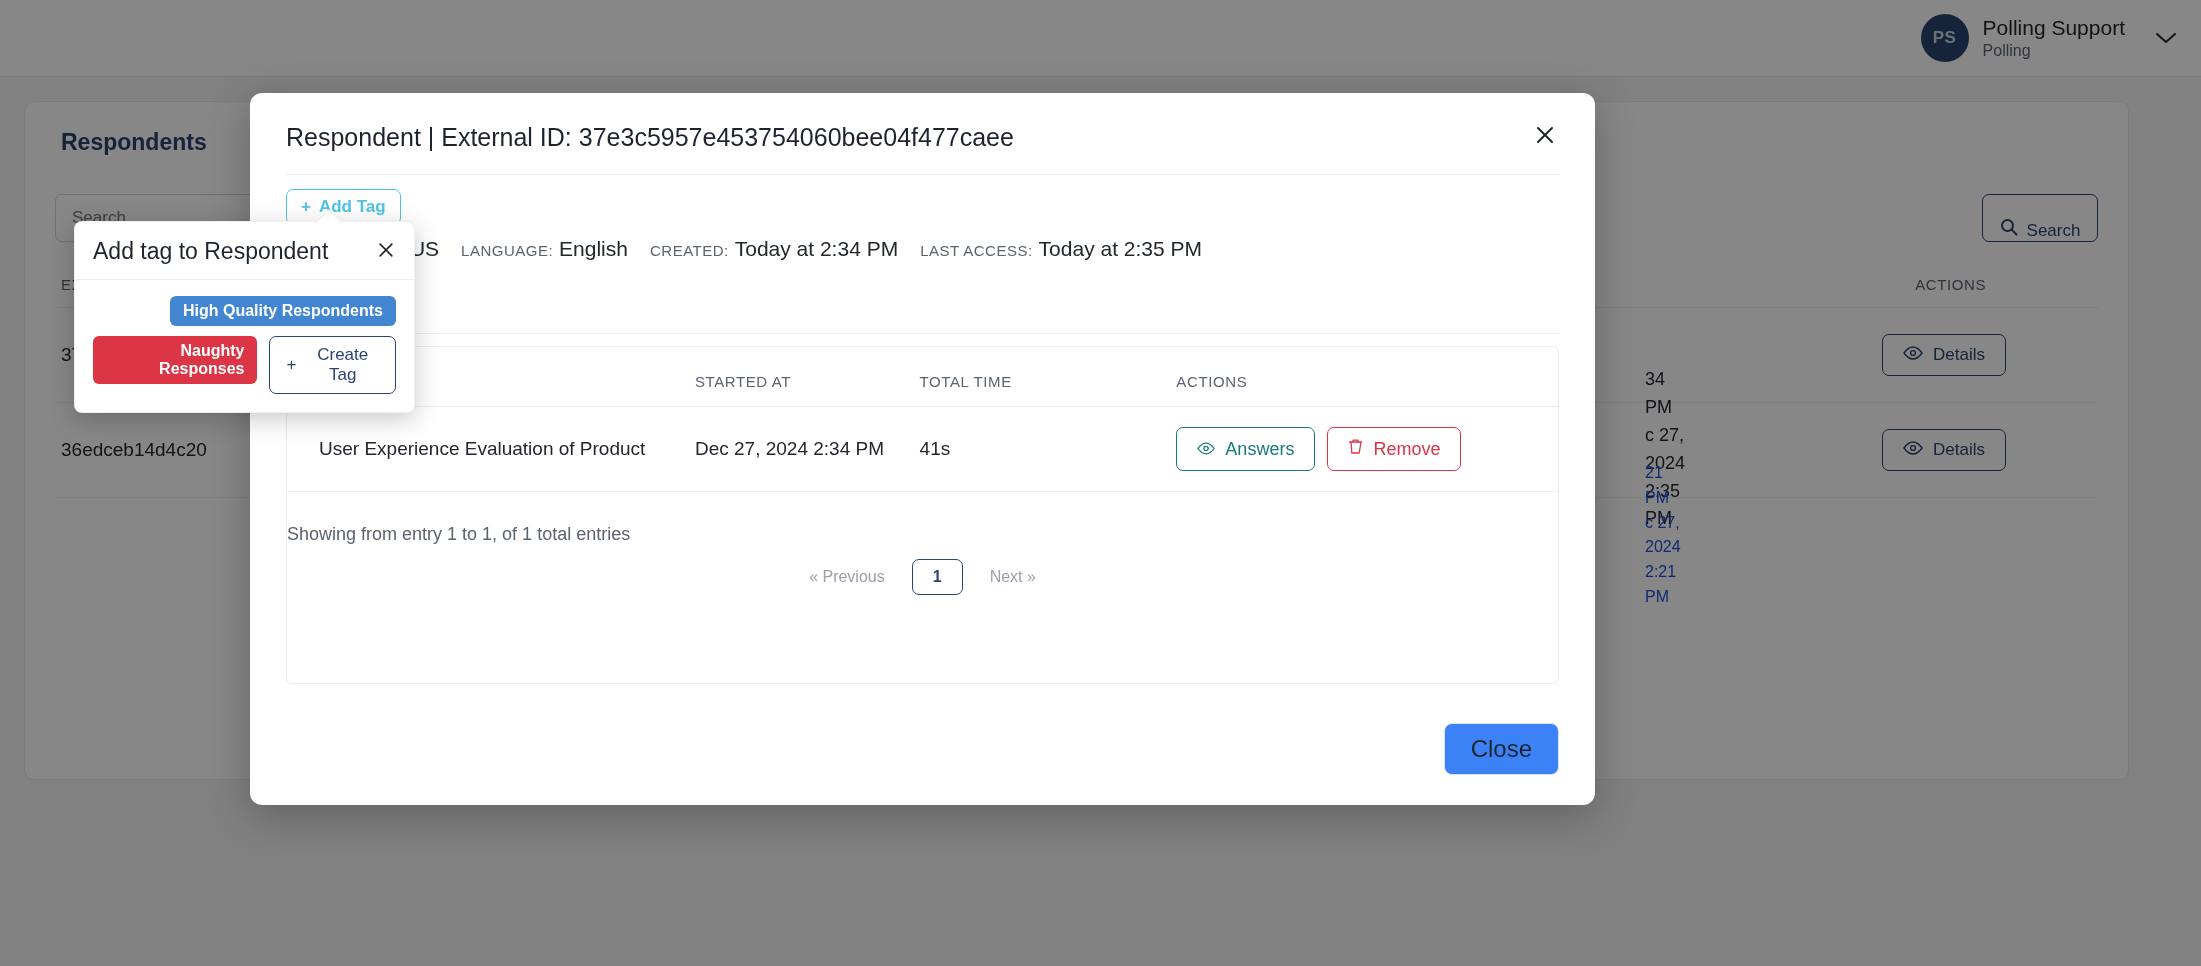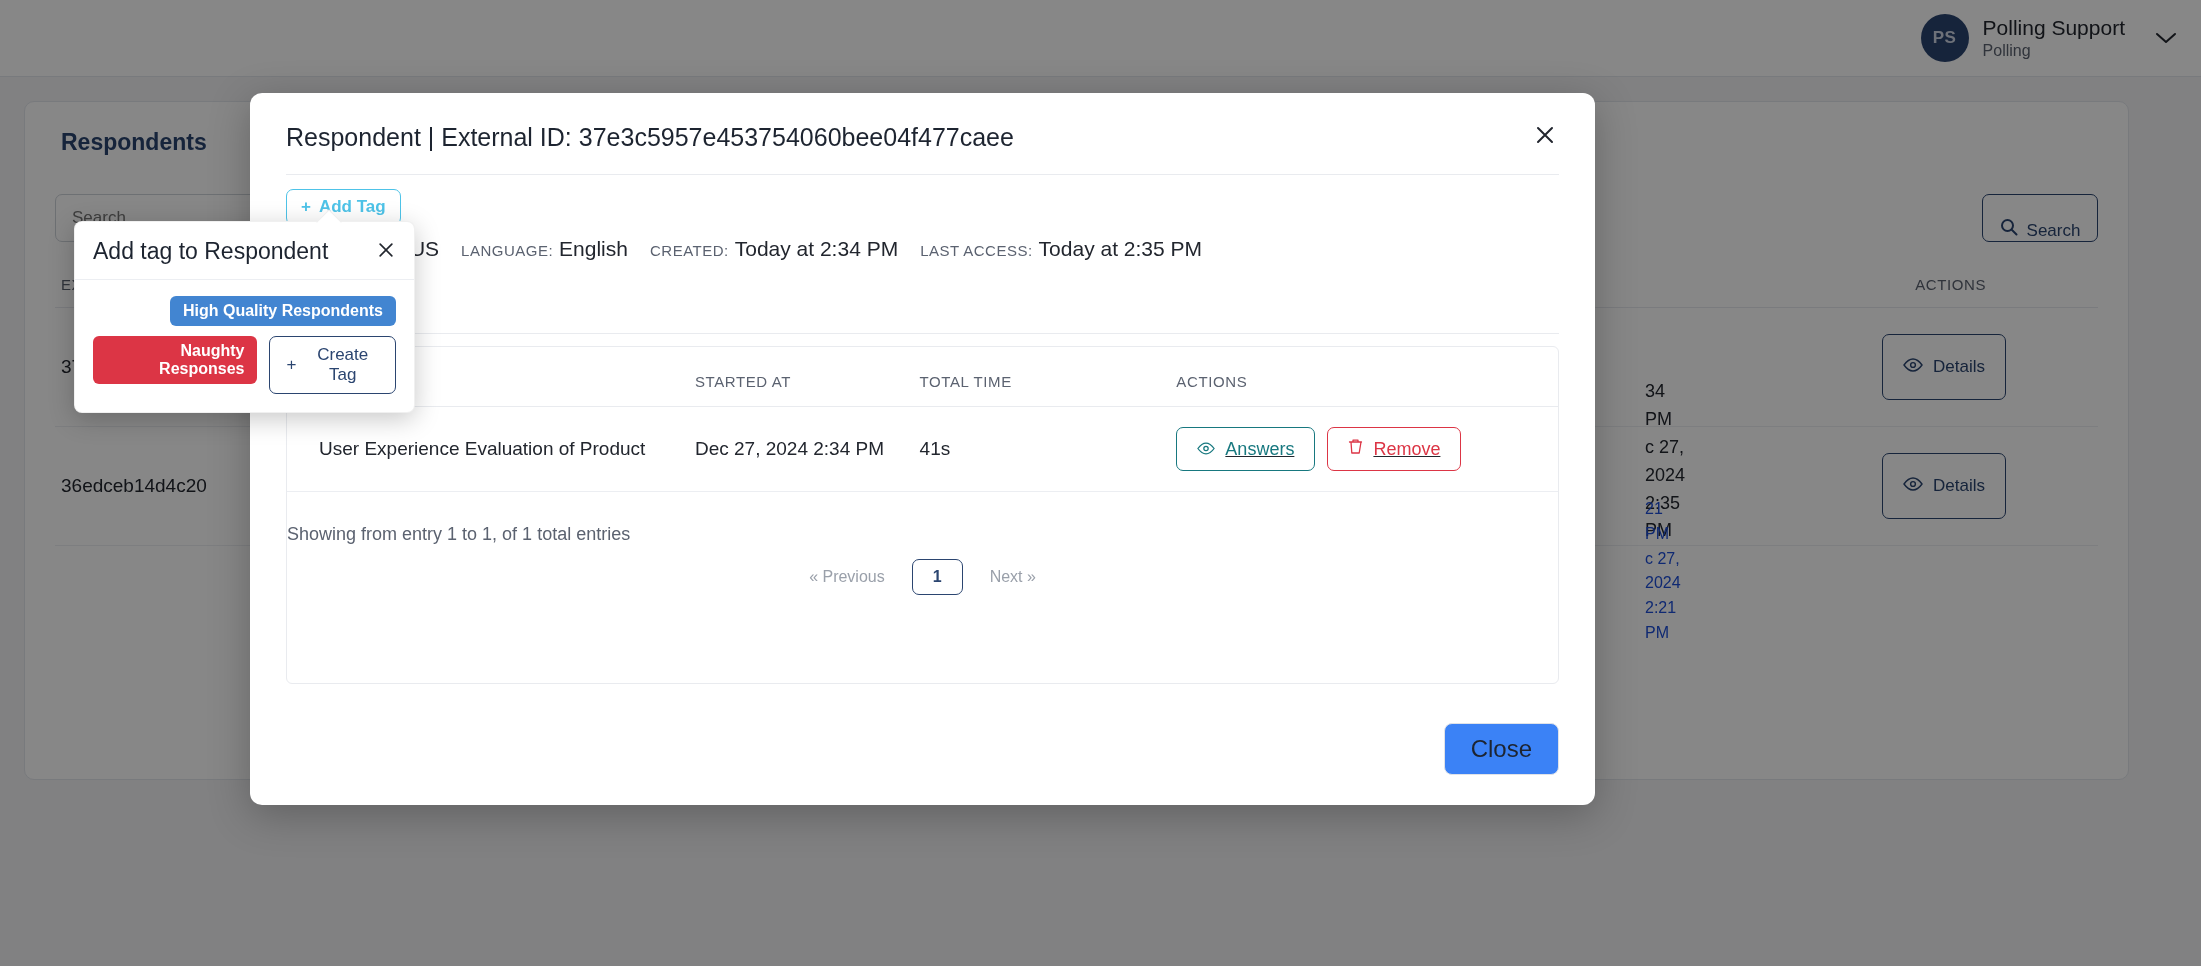--- a/index.html
+++ b/index.html
@@ -67,21 +67,21 @@
   }
   .bg-table th.right { text-align: right; padding-right: 112px; }
   .bg-table td {
     font-size: 19px; color: #22262e; padding: 26px 6px;
     border-bottom: 1px solid #eceef2; vertical-align: middle;
   }
   .bg-table td.act { text-align: right; padding-right: 92px; }
   .details-btn {
     display: inline-flex; align-items: center; gap: 10px;
     border: 1px solid #2b4570; border-radius: 7px; background: transparent;
-    color: #2b4570; font-size: 17px; padding: 22px 20px; cursor: pointer;
+    color: #2b4570; font-size: 17px; padding: 10px 20px; cursor: pointer;
   }
 
   
   .overlay {
     position: absolute; inset: 0; background: rgba(0,0,0,0.47); z-index: 50;
   }
 
   
   .modal {
     position: absolute; left: 250px; top: 93px; width: 1345px; height: 712px;
@@ -136,21 +136,21 @@
     border-bottom: 1px solid #e9ebef;
   }
   .mtable td {
     font-size: 19px; color: #22262e; padding: 20px 10px;
     border-bottom: 1px solid #eceef2;
   }
   .col-survey { width: 310px; padding-left: 32px !important; }
   .col-started { width: 175px; }
   .col-total { width: 200px; }
   .col-actions { width: 240px; }
-  .row-actions { display: flex; gap: 12px; text-decoration: underline; }
+  .row-actions { display: flex; gap: 12px; }
   .btn-answers {
     display: inline-flex; align-items: center; gap: 10px;
     border: 1px solid #17787f; border-radius: 7px; background: #fff;
     color: #17787f; font-size: 18px; padding: 10px 20px; cursor: pointer;
   }
   .btn-remove {
     display: inline-flex; align-items: center; gap: 10px;
     border: 1px solid #dc3545; border-radius: 7px; background: #fff;
     color: #dc3545; font-size: 18px; padding: 10px 20px; cursor: pointer;
   }

